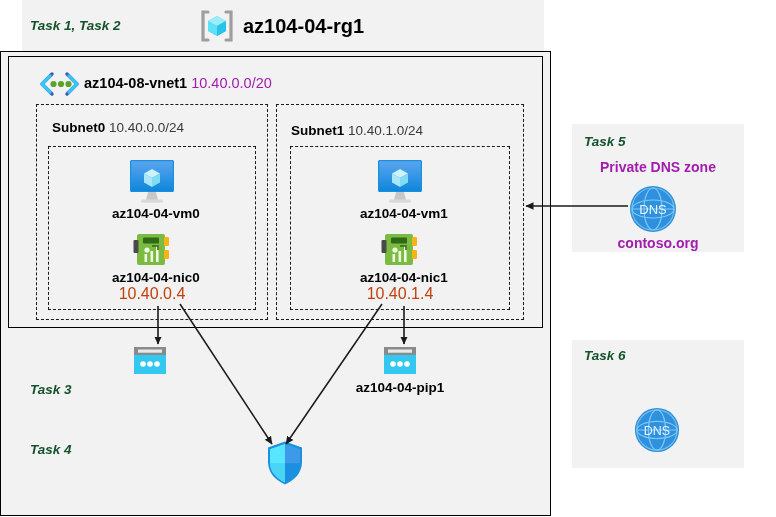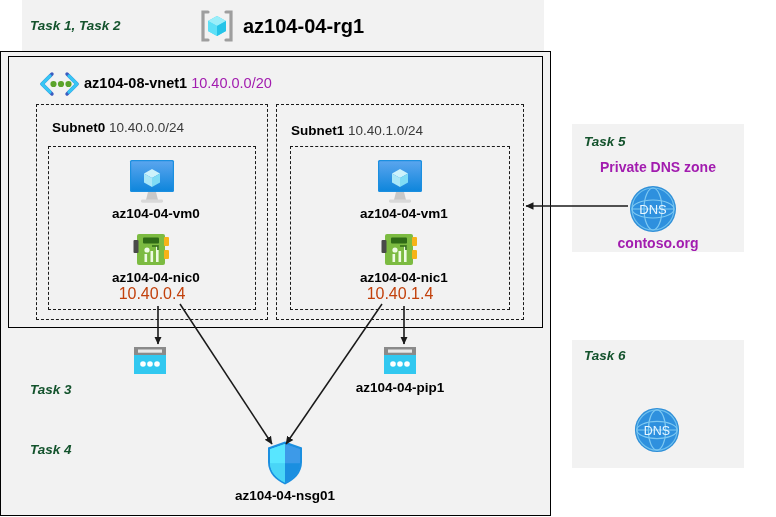--- a/index.html
+++ b/index.html
@@ -271,21 +271,20 @@
       <svg width="44" height="46" viewBox="0 0 44 46">
         <path d="M22 1.5 L39 7.5 L39 22 C39 33 31 40.5 22 44.5 C13 40.5 5 33 5 22 L5 7.5 Z" fill="#1b8fe0"></path>
         <path d="M22 4 L37 9.3 L37 22 C37 32 30 38.8 22 42.4 L22 4 Z" fill="#3d9ae8"></path>
         <path d="M22 4 L7 9.3 L7 22 C7 32 14 38.8 22 42.4 L22 4 Z" fill="#4fe0fb"></path>
         <path d="M22 23.2 L37 23.2 L37 22 L37 9.3 L22 4 Z" fill="#3d9ae8"></path>
         <path d="M22 23.2 L7 23.2 L7 9.3 L22 4 Z" fill="#58e6ff"></path>
         <path d="M22 23.2 L37 23.2 C37 32 30 38.8 22 42.4 Z" fill="#1b8fe0"></path>
         <path d="M22 23.2 L7 23.2 C7 32 14 38.8 22 42.4 Z" fill="#49d5f7"></path>
       </svg>
     </div>
-    <div class="nm">az104-04-nsg01</div>
   </div>
 
   <div class="panel p-task5"></div>
   <div class="task-label t5lab">Task 5</div>
   <div class="zone-title" style="left:572px;top:159px;width:172px;">Private DNS zone</div>
   <div class="abs" style="left:628px;top:184px;">
     <svg width="50" height="50" viewBox="0 0 50 50">
       <circle cx="25" cy="25" r="23" fill="#2f8fd8"></circle>
       <circle cx="25" cy="25" r="21" fill="#2e90de"></circle>
       <ellipse cx="25" cy="25" rx="21" ry="21" fill="none" stroke="#6fc0ef" stroke-width="1.2"></ellipse>

